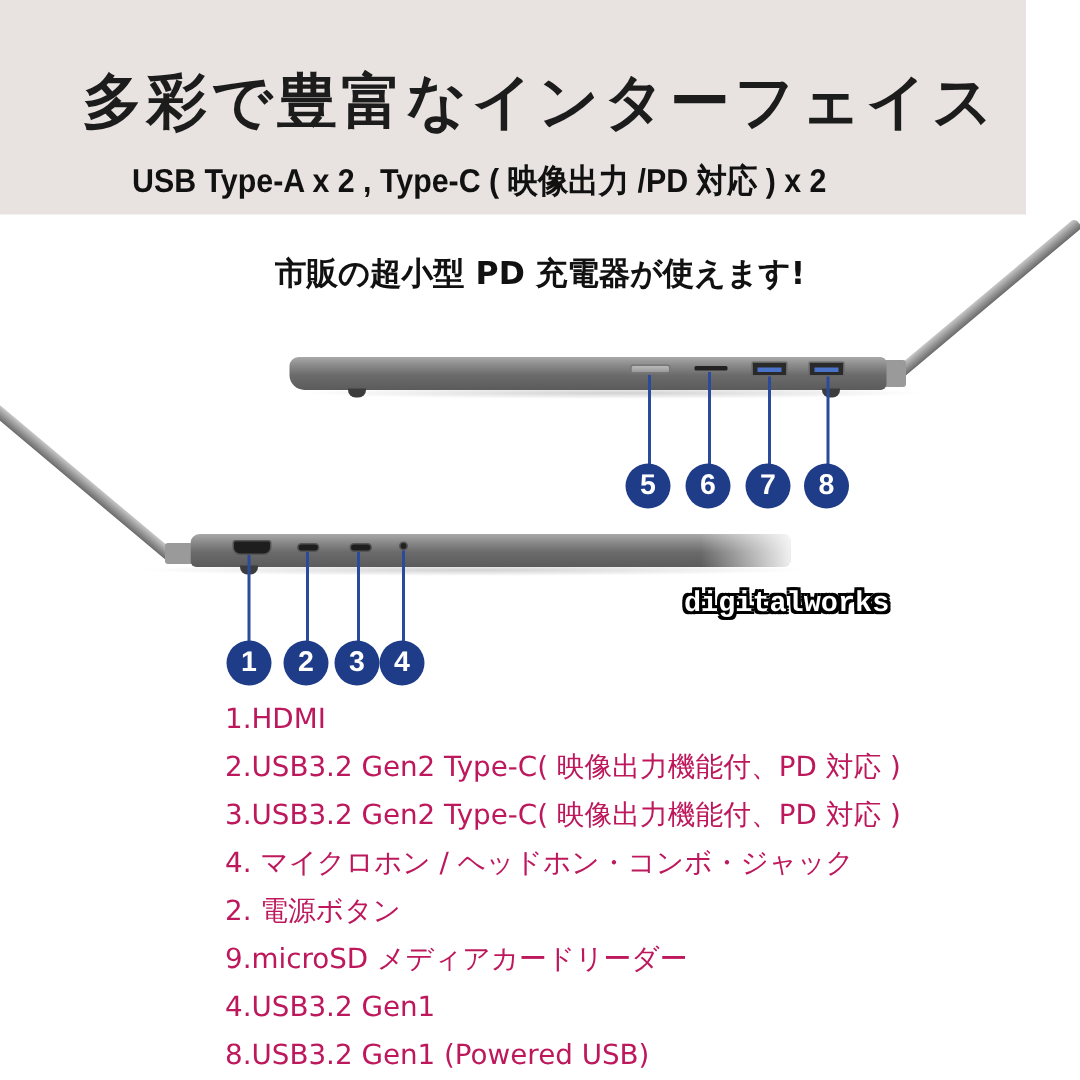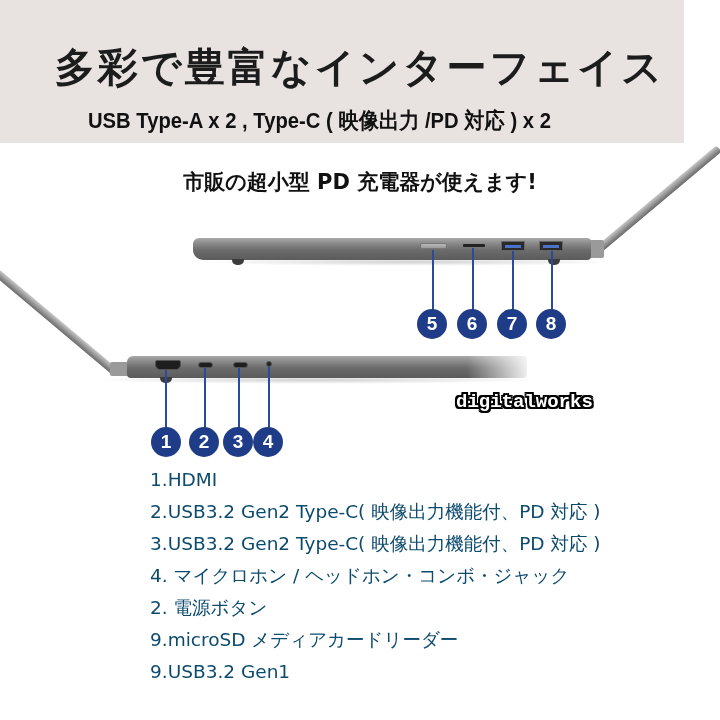--- a/index.html
+++ b/index.html
@@ -40,21 +40,21 @@
   .badge { position: absolute; width: 30px; height: 30px; border-radius: 50%; background: #1f3c88;
            color: #fff; font-family: "Liberation Sans", sans-serif; font-weight: bold; font-size: 19px;
            text-align: center; line-height: 30px; }
 
   .watermark { position: absolute; left: 456px; top: 358px; font-family: "Liberation Mono", monospace;
                font-weight: bold; font-size: 19px; color: #fff; letter-spacing: 0px;
                text-shadow: -2px -2px 0 #000, 2px -2px 0 #000, -2px 2px 0 #000, 2px 2px 0 #000,
                             0 2px 0 #000, 0 -2px 0 #000, 2px 0 0 #000, -2px 0 0 #000; margin-top: 33px; }
 
   .list { position: absolute; left: 150px; top: 464px; }
-  .list-item { font-size: 18.5px; line-height: 32px; color: #0c4a6e; white-space: nowrap; }
+  .list-item { font-size: 18.5px; line-height: 32px; color: #be185d; white-space: nowrap; }
 </style>
 </head>
 <body>
 
 <div class="header">
   <div class="title">多彩で豊富なインターフェイス</div>
   <div class="subtitle">USB Type-A x 2 , Type-C ( 映像出力 /PD 対応 ) x 2</div>
 </div>
 
 <div class="tagline">市販の超小型 PD 充電器が使えます!</div>
@@ -107,14 +107,15 @@
   <div class="watermark">digitalworks</div>
 </div>
 
 <div class="list">
   <div class="list-item">1.HDMI</div>
   <div class="list-item">2.USB3.2 Gen2 Type-C( 映像出力機能付、PD 対応 )</div>
   <div class="list-item">3.USB3.2 Gen2 Type-C( 映像出力機能付、PD 対応 )</div>
   <div class="list-item">4. マイクロホン / ヘッドホン・コンボ・ジャック</div>
   <div class="list-item">2. 電源ボタン</div>
   <div class="list-item">9.microSD メディアカードリーダー</div>
-  <div class="list-item">9.USB3.2 Gen1</div>
+  <div class="list-item">4.USB3.2 Gen1</div>
+  <div class="list-item">8.USB3.2 Gen1 (Powered USB)</div>
 </div>
 
 </body></html>

